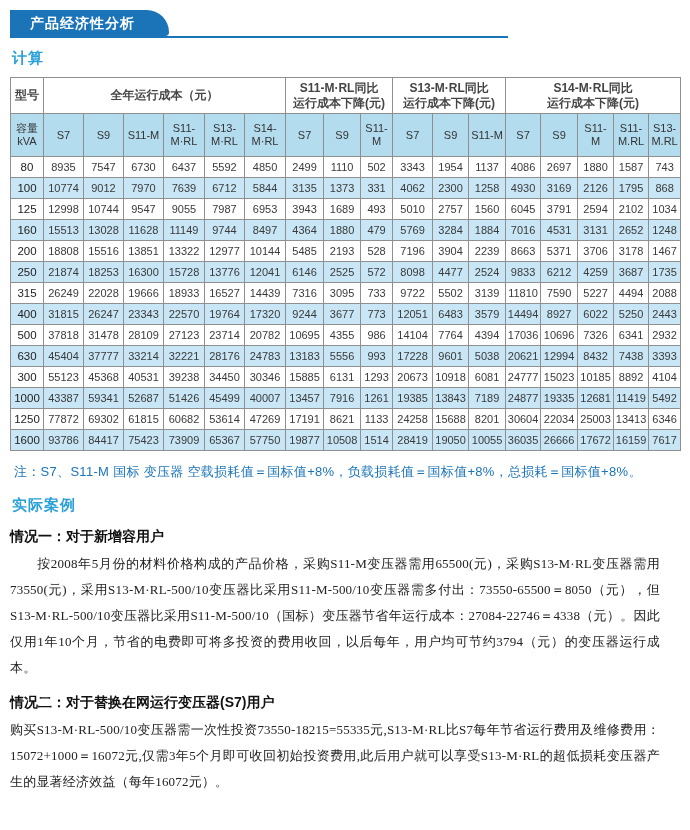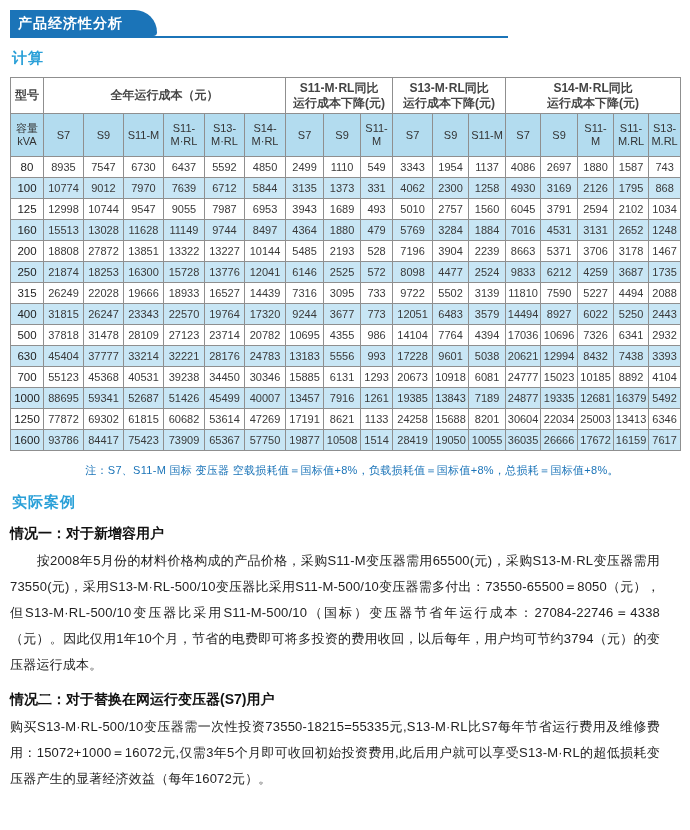--- a/index.html
+++ b/index.html
@@ -16,21 +16,21 @@
     font-family:"Liberation Sans","DejaVu Sans",sans-serif;
     color:#222;
   }
   .page{width:690px;height:830px;position:relative;padding-top:10px;}
 
   
   .banner{margin:0 0 0 10px;width:498px;border-bottom:2px solid var(--banner-blue);}
   .banner-tab{
     display:inline-block;background:var(--banner-blue);color:#fff;
     font-size:14px;font-weight:bold;letter-spacing:1px;
-    padding:5px 34px 4px 8px;line-height:17px;
+    padding:5px 34px 4px 20px;line-height:17px;
     border-top-right-radius:24px 24px;border-bottom-right-radius:4px;
   }
   .calc-title{color:var(--accent-blue);font-weight:bold;font-size:15px;margin:11px 0 9px 12px;letter-spacing:1px;font-family:Liberation Mono, monospace;}
 
   
   table.cost-table{
     margin-left:10px;width:670px;border-collapse:collapse;table-layout:fixed;
     text-align:center;color:#3a3a3a;
   }
   .cost-table th,.cost-table td{border:1px solid #8f8f8f;overflow:hidden;}
@@ -39,27 +39,27 @@
     height:36px;white-space:pre-line;line-height:15px;
   }
   .cost-table thead tr.sub-row th{
     background:var(--table-header-bg);font-size:11px;font-weight:normal;color:#333;
     height:43px;white-space:pre-line;line-height:13px;
   }
   .cost-table tbody td{font-size:11px;height:21px;padding:0;}
   .cost-table tbody tr:nth-child(even){background:var(--table-row-alt-bg);}
   .cost-table tbody td:first-child{font-size:11.5px;color:#222;text-align:center;}
 
-  .tbl-note{color:var(--note-blue);font-size:11px;margin:12px 0 4px 14px;letter-spacing:0.3px;text-align:center;}
+  .tbl-note{color:var(--note-blue);font-size:13px;margin:12px 0 4px 14px;letter-spacing:0.3px;}
 
   .cases-title{color:var(--accent-blue);font-weight:bold;font-size:15px;margin:15px 4px 4px 12px;letter-spacing:1px;}
   .case-title{font-size:14px;font-weight:bold;color:#111;margin:13px 0 5px 10px;}
   .case-para{
     font-size:13px;color:#222;line-height:26px;margin:0 30px 0 10px;
-    text-align:justify;letter-spacing:0.2px;
+    text-align:justify;letter-spacing:0.2px;font-family:Liberation Serif, serif;
   }
 </style>
 </head>
 <body>
 
 <div class="page">
 
   <div class="banner">
     <div class="banner-tab">产品经济性分析</div>
   </div>
@@ -131,21 +131,21 @@
         <tr>
           <td>80</td>
           <td>8935</td>
           <td>7547</td>
           <td>6730</td>
           <td>6437</td>
           <td>5592</td>
           <td>4850</td>
           <td>2499</td>
           <td>1110</td>
-          <td>549</td>
+          <td>502</td>
           <td>3343</td>
           <td>1954</td>
           <td>1137</td>
           <td>4086</td>
           <td>2697</td>
           <td>1880</td>
           <td>1587</td>
           <td>743</td>
         </tr>
         <tr>
@@ -204,24 +204,24 @@
           <td>1884</td>
           <td>7016</td>
           <td>4531</td>
           <td>3131</td>
           <td>2652</td>
           <td>1248</td>
         </tr>
         <tr>
           <td>200</td>
           <td>18808</td>
-          <td>27872</td>
+          <td>15516</td>
           <td>13851</td>
           <td>13322</td>
-          <td>13227</td>
+          <td>12977</td>
           <td>10144</td>
           <td>5485</td>
           <td>2193</td>
           <td>528</td>
           <td>7196</td>
           <td>3904</td>
           <td>2239</td>
           <td>8663</td>
           <td>5371</td>
           <td>3706</td>
@@ -322,57 +322,57 @@
           <td>17228</td>
           <td>9601</td>
           <td>5038</td>
           <td>20621</td>
           <td>12994</td>
           <td>8432</td>
           <td>7438</td>
           <td>3393</td>
         </tr>
         <tr>
-          <td>700</td>
+          <td>300</td>
           <td>55123</td>
           <td>45368</td>
           <td>40531</td>
           <td>39238</td>
           <td>34450</td>
           <td>30346</td>
           <td>15885</td>
           <td>6131</td>
           <td>1293</td>
           <td>20673</td>
           <td>10918</td>
           <td>6081</td>
           <td>24777</td>
           <td>15023</td>
           <td>10185</td>
           <td>8892</td>
           <td>4104</td>
         </tr>
         <tr>
           <td>1000</td>
-          <td>88695</td>
+          <td>43387</td>
           <td>59341</td>
           <td>52687</td>
           <td>51426</td>
           <td>45499</td>
           <td>40007</td>
           <td>13457</td>
           <td>7916</td>
           <td>1261</td>
           <td>19385</td>
           <td>13843</td>
           <td>7189</td>
           <td>24877</td>
           <td>19335</td>
           <td>12681</td>
-          <td>16379</td>
+          <td>11419</td>
           <td>5492</td>
         </tr>
         <tr>
           <td>1250</td>
           <td>77872</td>
           <td>69302</td>
           <td>61815</td>
           <td>60682</td>
           <td>53614</td>
           <td>47269</td>

